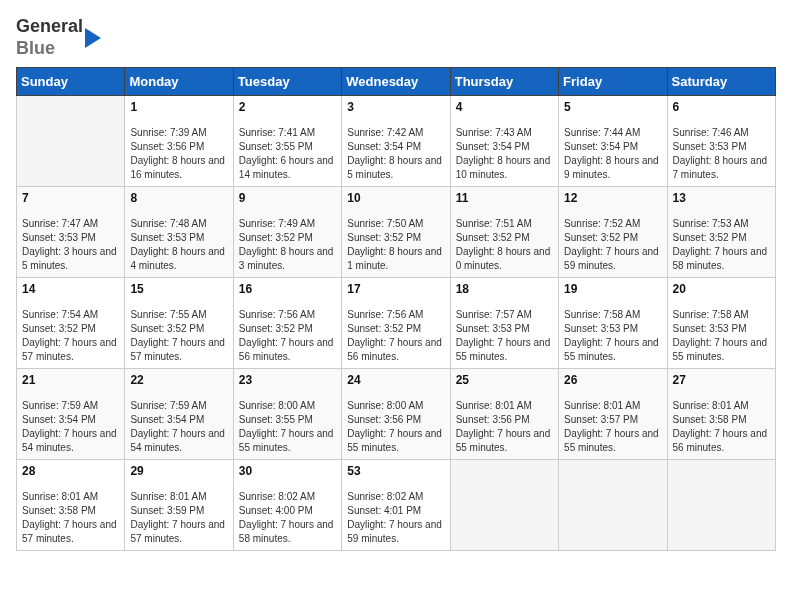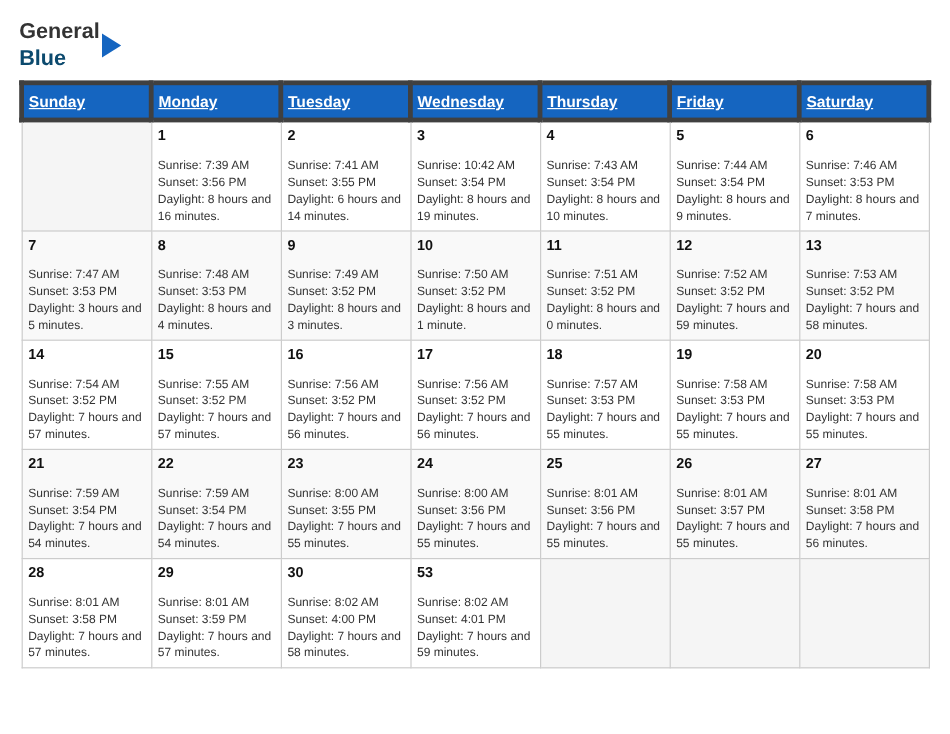--- a/index.html
+++ b/index.html
@@ -40,22 +40,21 @@
     }
     thead tr {
       background: #1565c0;
       color: #fff;
     }
     thead th {
       padding: 6px 4px;
       font-size: 13px;
       font-weight: bold;
       text-align: left;
-      border: 4px solid #404040;
-      text-decoration: underline;
+      border: 1px solid #404040;
     }
     tbody tr {
       vertical-align: top;
     }
     tbody td {
       border: 1px solid #ccc;
       padding: 4px 5px;
       font-size: 10.5px;
       color: #333;
       height: 90px;
@@ -84,21 +83,21 @@
     }
   </style>
 </head>
 <body>
 
 <div class="header-section">
   <div class="logo">
     <div style="display:flex; align-items:center;">
       <div style="font-size:18px; font-weight:bold; color:#333; line-height:1.2;">
         <span>General</span><br>
-        <span style="color:#0c4a6e;">Blue</span>
+        <span style="color:#737373;">Blue</span>
       </div>
       <svg width="20" height="36" viewBox="0 0 20 36" style="margin-left:2px;">
         <polygon points="0,8 16,18 0,28" fill="#1565c0"></polygon>
       </svg>
     </div>
   </div>
   <div class="title-block">
     <div class="month-title"></div>
     <div class="location-title"></div>
   </div>
@@ -132,23 +131,23 @@
           <span class="day-number">2</span>
           <div class="day-info">
             <div>Sunrise: 7:41 AM</div>
             <div>Sunset: 3:55 PM</div>
             <div>Daylight: 6 hours and 14 minutes.</div>
           </div>
         </td>
         <td>
           <span class="day-number">3</span>
           <div class="day-info">
-            <div>Sunrise: 10:42 AM</div>
-            <div>Sunset: 3:54 PM</div>
-            <div>Daylight: 8 hours and 19 minutes.</div>
+            <div>Sunrise: 7:42 AM</div>
+            <div>Sunset: 3:54 PM</div>
+            <div>Daylight: 8 hours and 5 minutes.</div>
           </div>
         </td>
         <td>
           <span class="day-number">4</span>
           <div class="day-info">
             <div>Sunrise: 7:43 AM</div>
             <div>Sunset: 3:54 PM</div>
             <div>Daylight: 8 hours and 10 minutes.</div>
           </div>
         </td>

